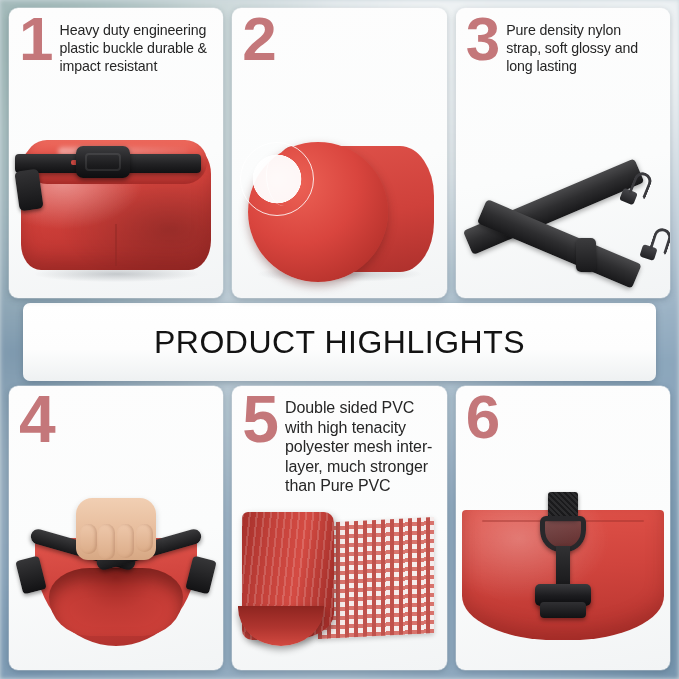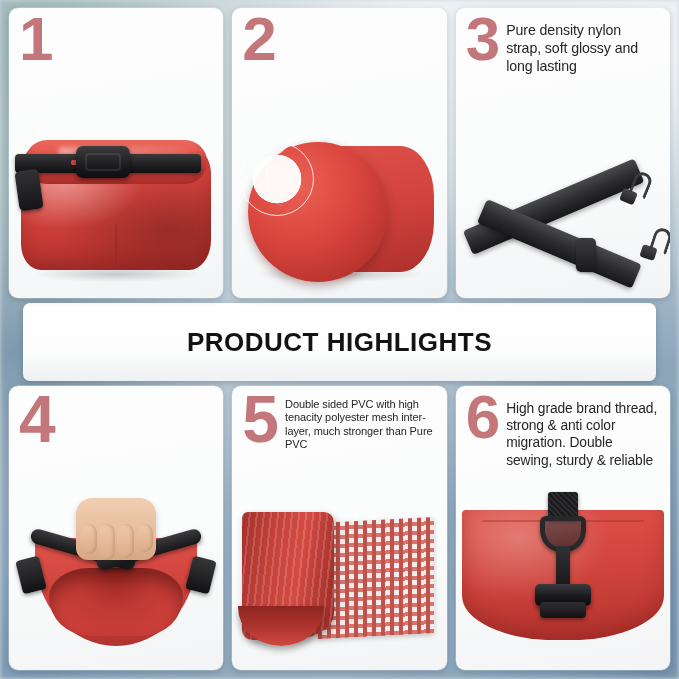--- a/index.html
+++ b/index.html
@@ -64,22 +64,22 @@
     background: linear-gradient(180deg, #ffffff 0%, #fdfdfd 60%, #eef1f2 100%);
     border-radius: 7px;
     box-shadow: 0 2px 7px rgba(40,60,80,0.3);
     display: flex;
     align-items: center;
     justify-content: center;
   }
 
   .banner-title {
     font-family: "Liberation Sans", sans-serif;
-    font-weight: bold;
-    font-size: 26px;
+    font-weight: normal;
+    font-size: 32px;
     letter-spacing: 0.5px;
     color: #131313;
     white-space: nowrap;
   }
 
   
   .card-head {
     display: flex;
     align-items: flex-start;
     gap: 6px;
@@ -99,21 +99,21 @@
   }
   .numeral.n5, .numeral.n4 { font-size: 66px; }
 
   .blurb {
     font-size: 14.2px;
     line-height: 1.26;
     color: #262626;
     padding-top: 4px;
     letter-spacing: -0.1px;
   }
-  .c5 .blurb { font-size: 11px; line-height: 1.22; padding-top: 2px; }
+  .c5 .blurb { font-size: 16px; line-height: 1.22; padding-top: 2px; }
   .c6 .blurb { font-size: 13.8px; line-height: 1.25; }
 
   
   .stage {
     position: absolute;
     left: 0; right: 0; bottom: 0;
     height: 178px;
     z-index: 1;
   }
   .row2 .stage { height: 200px; }
@@ -432,20 +432,21 @@
 </head>
 <body>
 
 <div id="backdrop"></div>
 
 <div id="grid">
 
   <div class="card c1 row1">
     <div class="card-head">
       <div class="numeral n1">1</div>
+      <div class="blurb">Heavy duty engineering plastic buckle durable &amp; impact resistant</div>
     </div>
     <div class="stage">
       <div class="ground"></div>
       <div class="bag1">
         <div class="bag1-roll"></div>
         <div class="bag1-seam"></div>
       </div>
       <div class="strap1"></div>
       <div class="buckle1"></div>
       <div class="clip1"></div>
@@ -516,21 +517,20 @@
     <div class="stage">
       <div class="mesh5"></div>
       <div class="pvc5"></div>
       <div class="pvc5-curl"></div>
     </div>
   </div>
 
   <div class="card c6 row2">
     <div class="card-head">
       <div class="numeral n6">6</div>
-      <div class="blurb">High grade brand thread, strong &amp; anti color migration. Double sewing, sturdy &amp; reliable</div>
     </div>
     <div class="stage">
       <div class="bag6">
         <div class="bag6-seam"></div>
       </div>
       <div class="patch6"></div>
       <div class="dring6"></div>
       <div class="web6"></div>
       <div class="buckle6"></div>
       <div class="buckle6b"></div>

